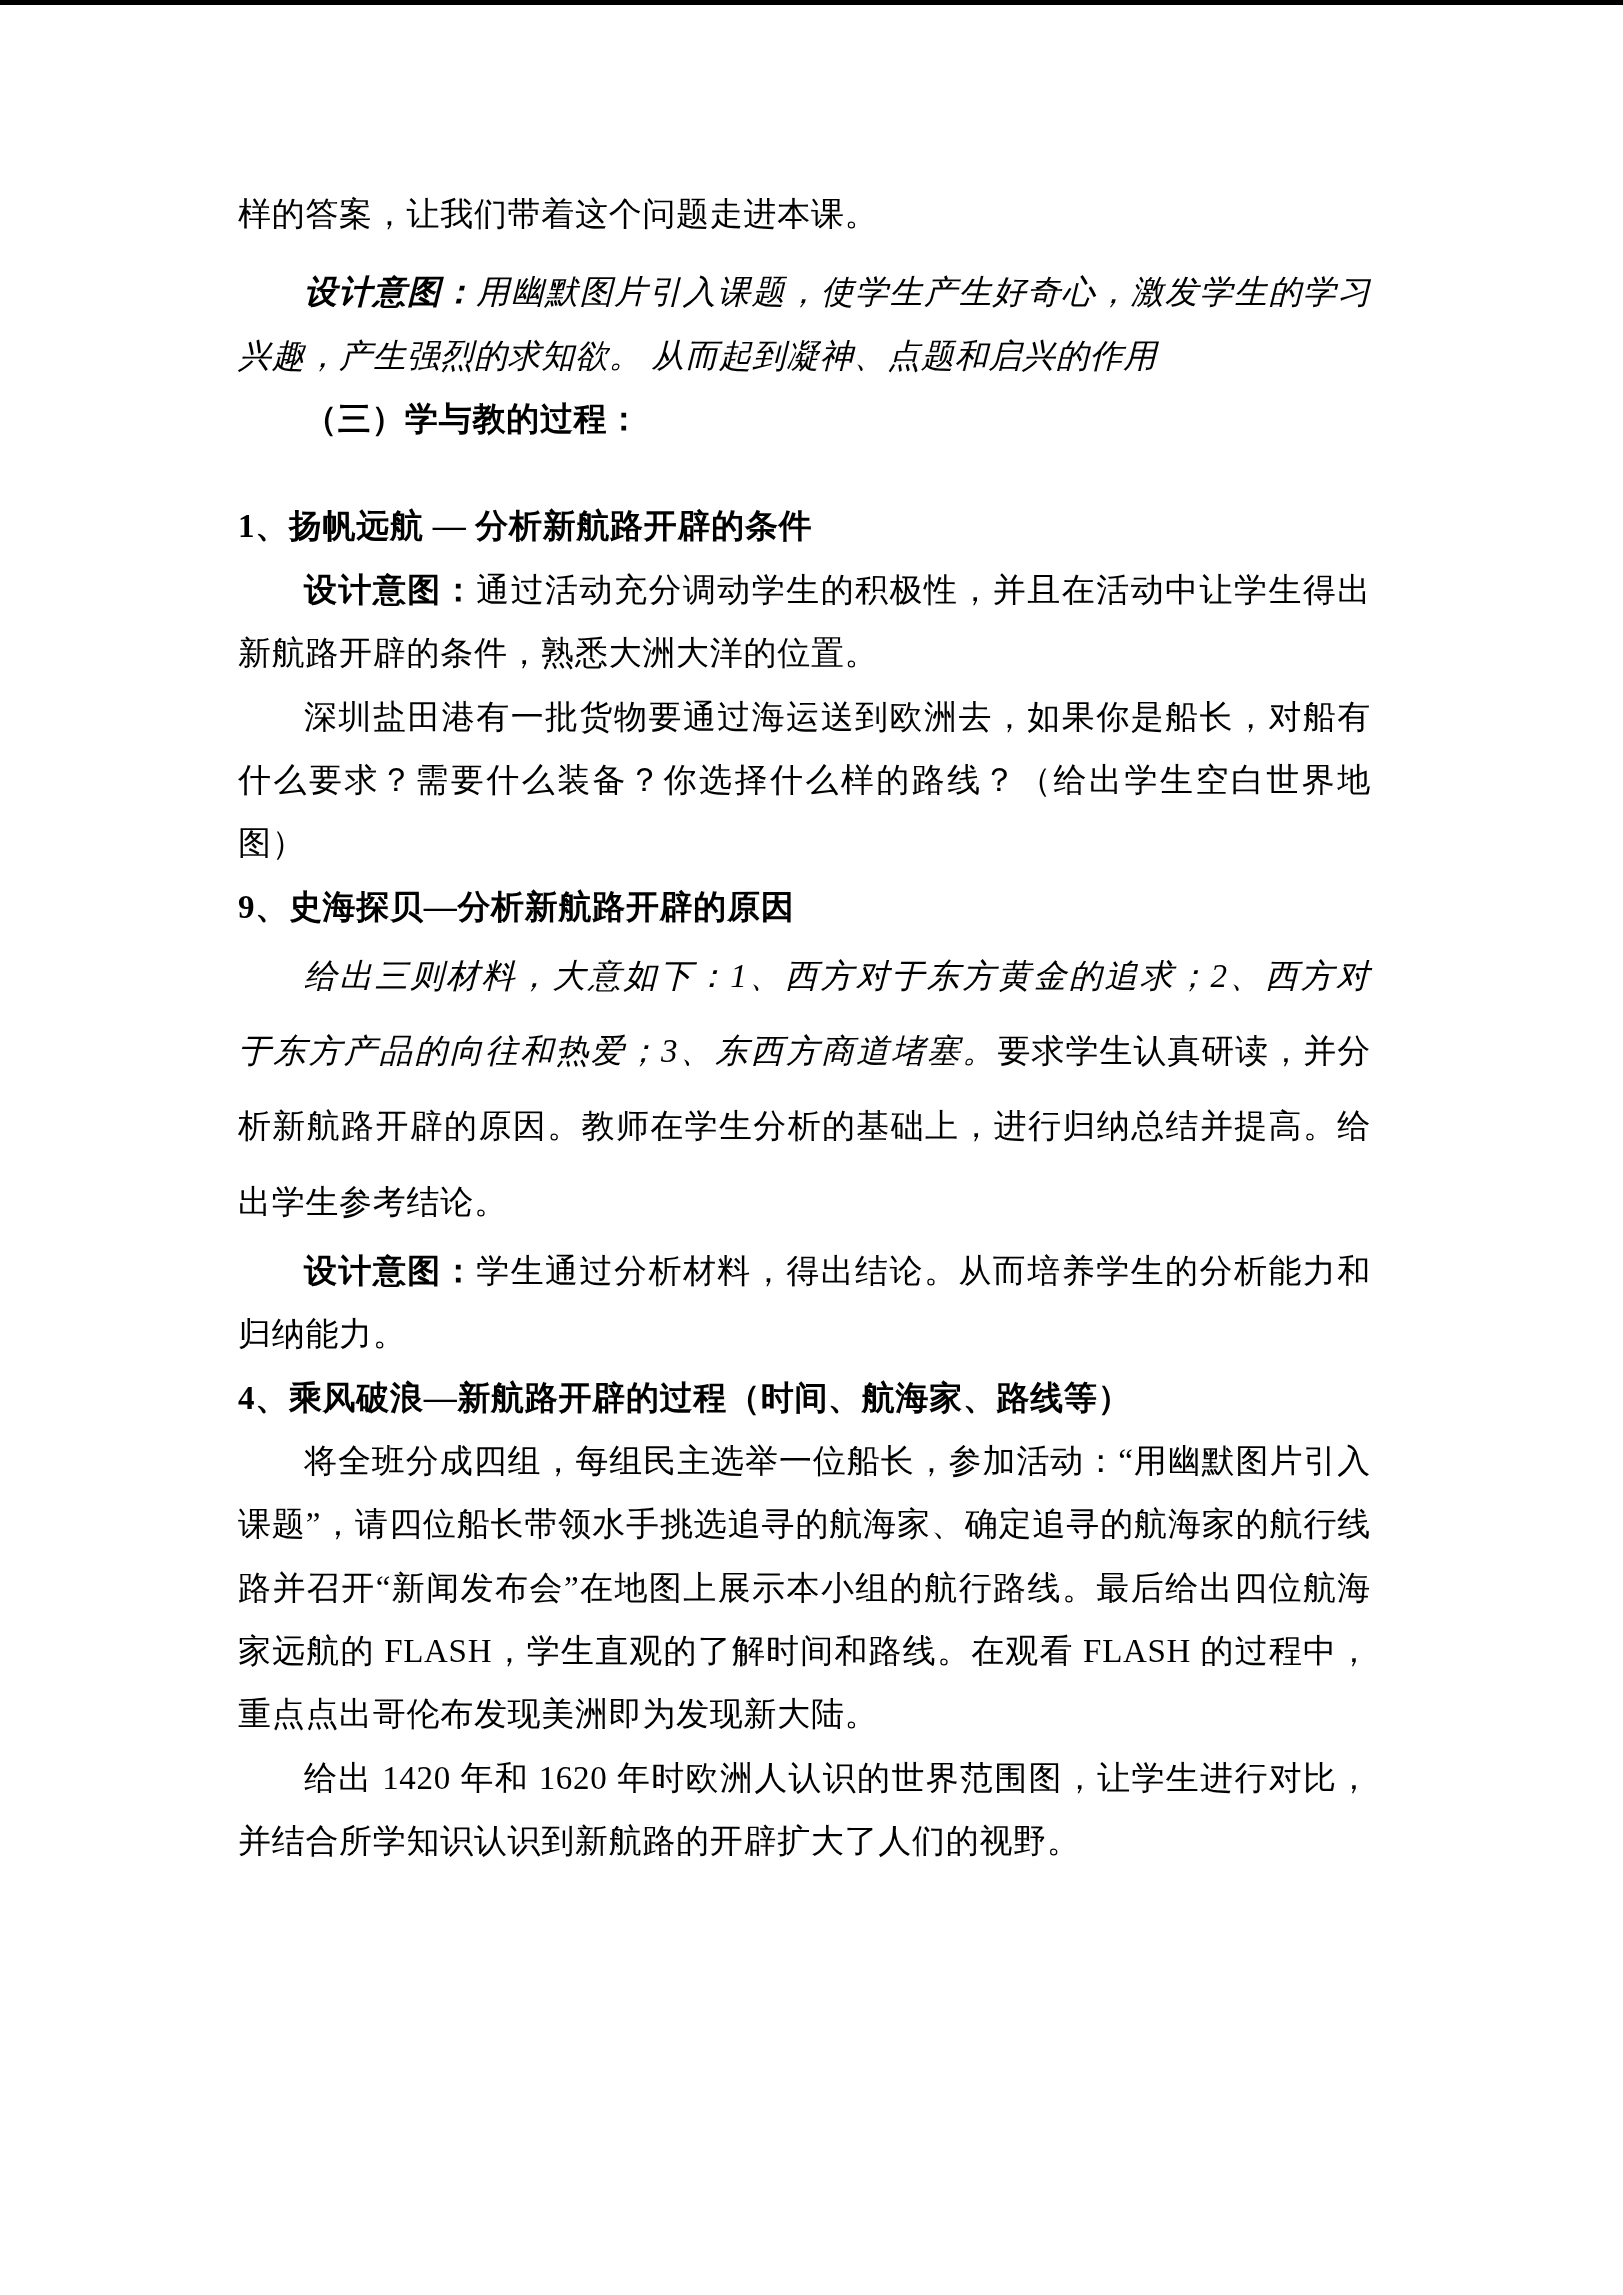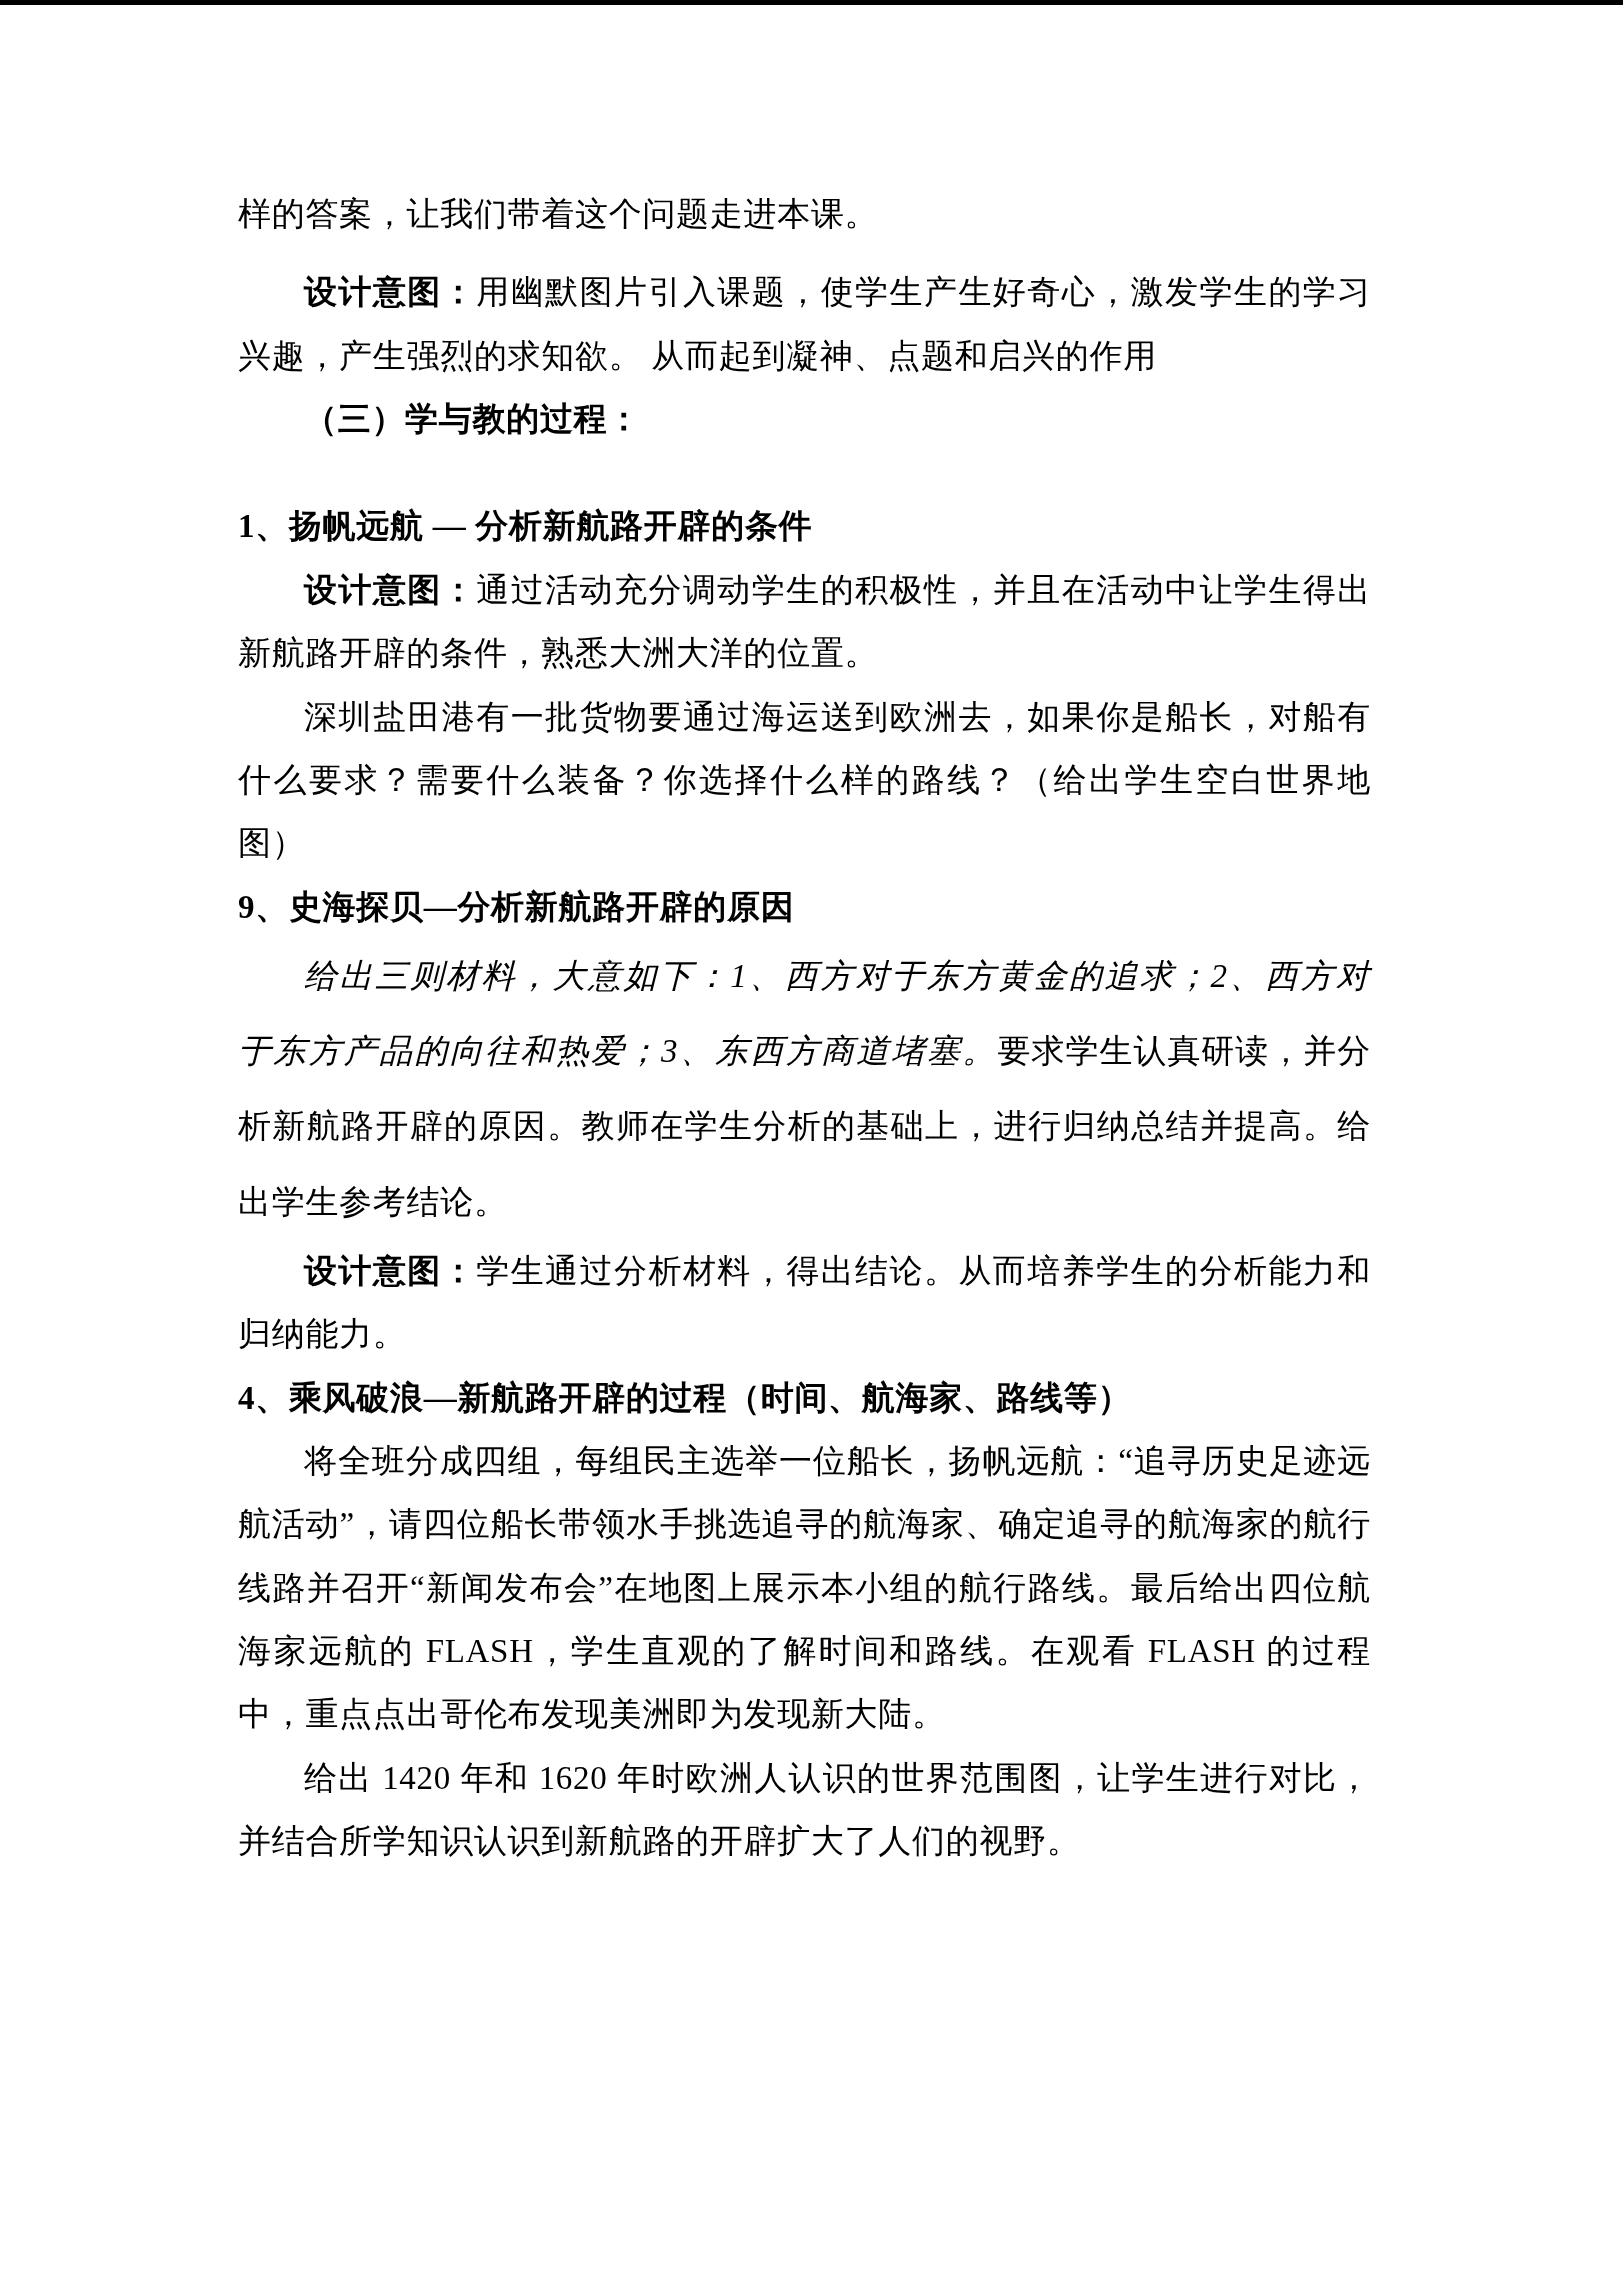--- a/index.html
+++ b/index.html
@@ -33,21 +33,21 @@
     line-height: 1.92;
     text-align: justify;
     text-justify: inter-ideograph;
     letter-spacing: 0.7px;
   }
   p { margin: 0; }
   .indent { text-indent: 2em; }
   .heading { font-weight: bold; }
   .section-title { font-weight: bold; text-indent: 2em; }
   .mt-block { margin-top: 44px; }
-  .mt-small { margin-top: 15px; }
+  .mt-small { margin-top: 15px; font-style: italic; }
   .kai-para { line-height: 2.28; }
   .kai { font-style: italic; letter-spacing: 2px; }
   b { font-weight: bold; }
 </style>
 </head>
 <body>
 
 <div class="page">
   <div class="top-rule"></div>
 
@@ -66,21 +66,21 @@
     <p class="indent">深圳盐田港有一批货物要通过海运送到欧洲去，如果你是船长，对船有什么要求？需要什么装备？你选择什么样的路线？（给出学生空白世界地图）</p>
 
     <p class="heading">9、史海探贝—分析新航路开辟的原因</p>
 
     <p class="indent kai-para"><span class="kai">给出三则材料，大意如下：1、西方对于东方黄金的追求；2、西方对于东方产品的向往和热爱；3、东西方商道堵塞。</span><span>要求学生认真研读，并分析新航路开辟的原因。教师在学生分析的基础上，进行归纳总结并提高。给出学生参考结论。</span></p>
 
     <p class="indent"><b>设计意图：</b><span>学生通过分析材料，得出结论。从而培养学生的分析能力和归纳能力。</span></p>
 
     <p class="heading">4、乘风破浪—新航路开辟的过程（时间、航海家、路线等）</p>
 
-    <p class="indent">将全班分成四组，每组民主选举一位船长，扬帆远航：“追寻历史足迹远航活动”，请四位船长带领水手挑选追寻的航海家、确定追寻的航海家的航行线路并召开“新闻发布会”在地图上展示本小组的航行路线。最后给出四位航海家远航的 FLASH，学生直观的了解时间和路线。在观看 FLASH 的过程中，重点点出哥伦布发现美洲即为发现新大陆。</p>
+    <p class="indent">将全班分成四组，每组民主选举一位船长，参加活动：“用幽默图片引入课题”，请四位船长带领水手挑选追寻的航海家、确定追寻的航海家的航行线路并召开“新闻发布会”在地图上展示本小组的航行路线。最后给出四位航海家远航的 FLASH，学生直观的了解时间和路线。在观看 FLASH 的过程中，重点点出哥伦布发现美洲即为发现新大陆。</p>
 
 
 
     <p class="indent">给出 1420 年和 1620 年时欧洲人认识的世界范围图，让学生进行对比，并结合所学知识认识到新航路的开辟扩大了人们的视野。</p>
 
   </div>
 </div>
 
 
 </body></html>

